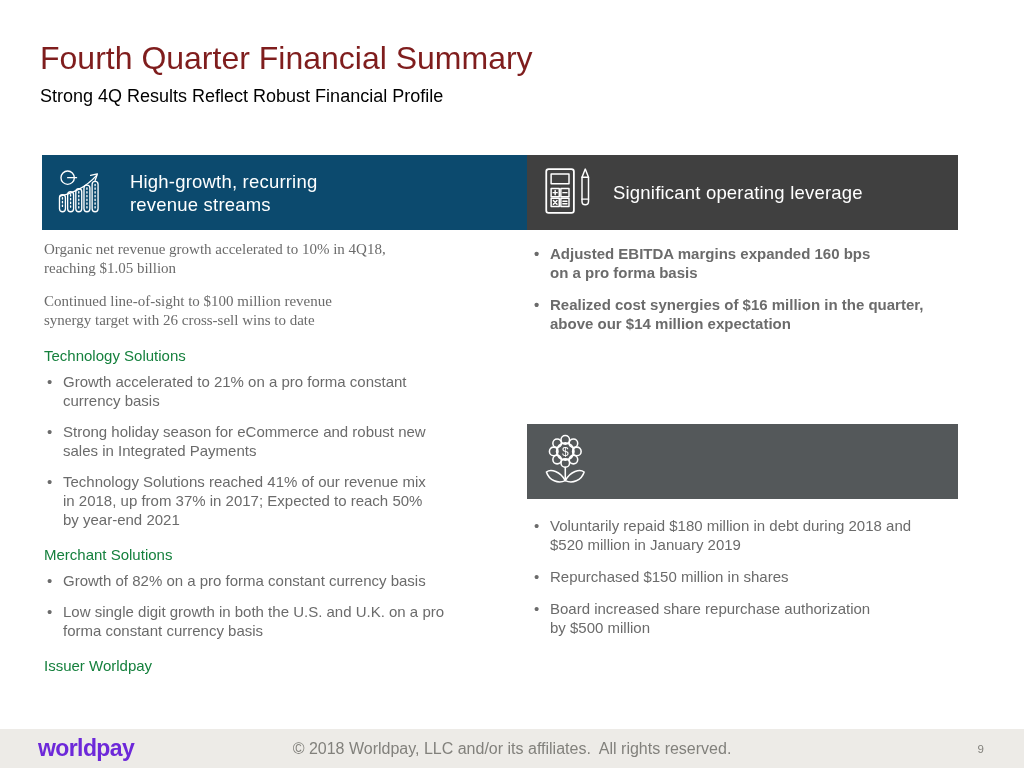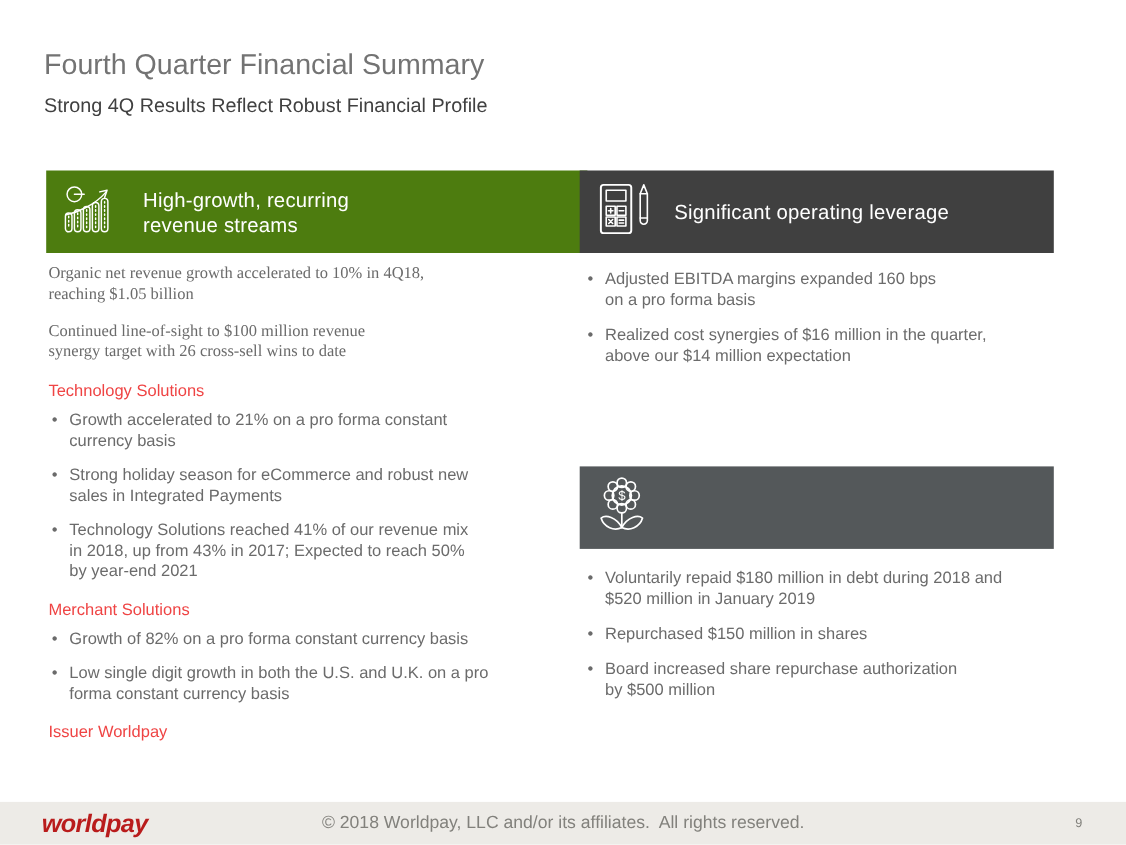--- a/index.html
+++ b/index.html
@@ -5,69 +5,68 @@
   html,body { margin:0; padding:0; }
   body {
     width:1024px; height:768px; position:relative; overflow:hidden;
     background:#ffffff;
     font-family:"Liberation Sans", sans-serif;
   }
   .abs { position:absolute; }
 
   #slide-title {
     left:40px; top:40px; width:700px;
-    font-size:26px; line-height:36px; color:#737373; font-weight:400;
+    font-size:32px; line-height:36px; color:#7f1d1d; font-weight:400;
   }
   #slide-subtitle {
     left:40px; top:84px; width:700px;
-    font-size:18px; line-height:24px; color:#404040;
+    font-size:18px; line-height:24px; color:#000000;
   }
 
   .banner {
     position:absolute; display:flex; align-items:center;
     color:#ffffff;
   }
-  .banner-red  { left:42px;  top:155px; width:492px; height:75px; background:#4d7c0f; }
+  .banner-red  { left:42px;  top:155px; width:492px; height:75px; background:#0c4a6e; }
   .banner-gray { left:527px; top:155px; width:431px; height:75px; background:#404040; }
   .banner-dark { left:527px; top:424px; width:431px; height:75px; background:#54585A; }
   .banner .icon { flex:none; margin-left:16px; display:block; }
   .banner .label {
     font-size:18.5px; line-height:23px; white-space:pre-line; letter-spacing:0.2px;
   }
   .banner-red .label  { margin-left:26px; }
   .banner-gray .label { margin-left:18px; }
   .banner-dark .label { margin-left:18px; }
 
   .content {
     position:absolute; color:#6B6B6B; font-size:15px; line-height:19px;
   }
   #left-content      { left:44px;  top:240px; width:434px; }
-  #right-top-content { left:531px; top:244px; width:430px; }
+  #right-top-content { left:531px; top:244px; width:430px;font-weight:bold; }
   #right-bot-content { left:531px; top:516px; width:430px; }
 
   .para { margin:0 0 14px 0; white-space:pre-line;font-family:Liberation Serif, serif; }
   .section { margin-top:16px; }
-  .sec-heading { margin:0 0 7px 0; color:#ef4444; }
+  .sec-heading { margin:0 0 7px 0; color:#15803d; }
   ul.bullets { list-style:none; margin:0; padding:0; }
   ul.bullets li {
     position:relative; padding-left:19px; margin:0 0 12px 0; white-space:pre-line;
   }
   #right-top-content ul.bullets li, #right-bot-content ul.bullets li { margin-bottom:13px; }
   ul.bullets li::before {
     content:"\2022"; position:absolute; left:3px; top:0; color:#6B6B6B;
   }
 
   #footer {
     position:absolute; left:0; top:729px; width:1024px; height:39px;
     background:#EDEBE7; display:flex; align-items:center;
   }
   #footer-logo {
-    margin-left:38px; font-size:23px; font-weight:bold; color:#b91c1c;
+    margin-left:38px; font-size:23px; font-weight:bold; color:#6d28d9;
     letter-spacing:-0.6px;
-    font-style:italic;
   }
   #footer-copyright {
     position:absolute; left:0; right:0; text-align:center;
     font-size:16px; color:#82817C; white-space:pre-wrap;
   }
   #footer-page {
     position:absolute; right:40px; font-size:11.5px; color:#82817C;
   }
   svg .stk { fill:none; stroke:#ffffff; stroke-width:2.2; stroke-linecap:round; stroke-linejoin:round; }
   svg .thin { stroke-width:1.8; }
@@ -150,21 +149,21 @@
 synergy target with 26 cross-sell wins to date</p>
 
   <div class="section">
     <div class="sec-heading">Technology Solutions</div>
     <ul class="bullets">
       <li>Growth accelerated to 21% on a pro forma constant
 currency basis</li>
       <li>Strong holiday season for eCommerce and robust new
 sales in Integrated Payments</li>
       <li>Technology Solutions reached 41% of our revenue mix
-in 2018, up from 43% in 2017; Expected to reach 50%
+in 2018, up from 37% in 2017; Expected to reach 50%
 by year-end 2021</li>
     </ul>
   </div>
 
   <div class="section">
     <div class="sec-heading">Merchant Solutions</div>
     <ul class="bullets">
       <li>Growth of 82% on a pro forma constant currency basis</li>
       <li>Low single digit growth in both the U.S. and U.K. on a pro
 forma constant currency basis</li>

